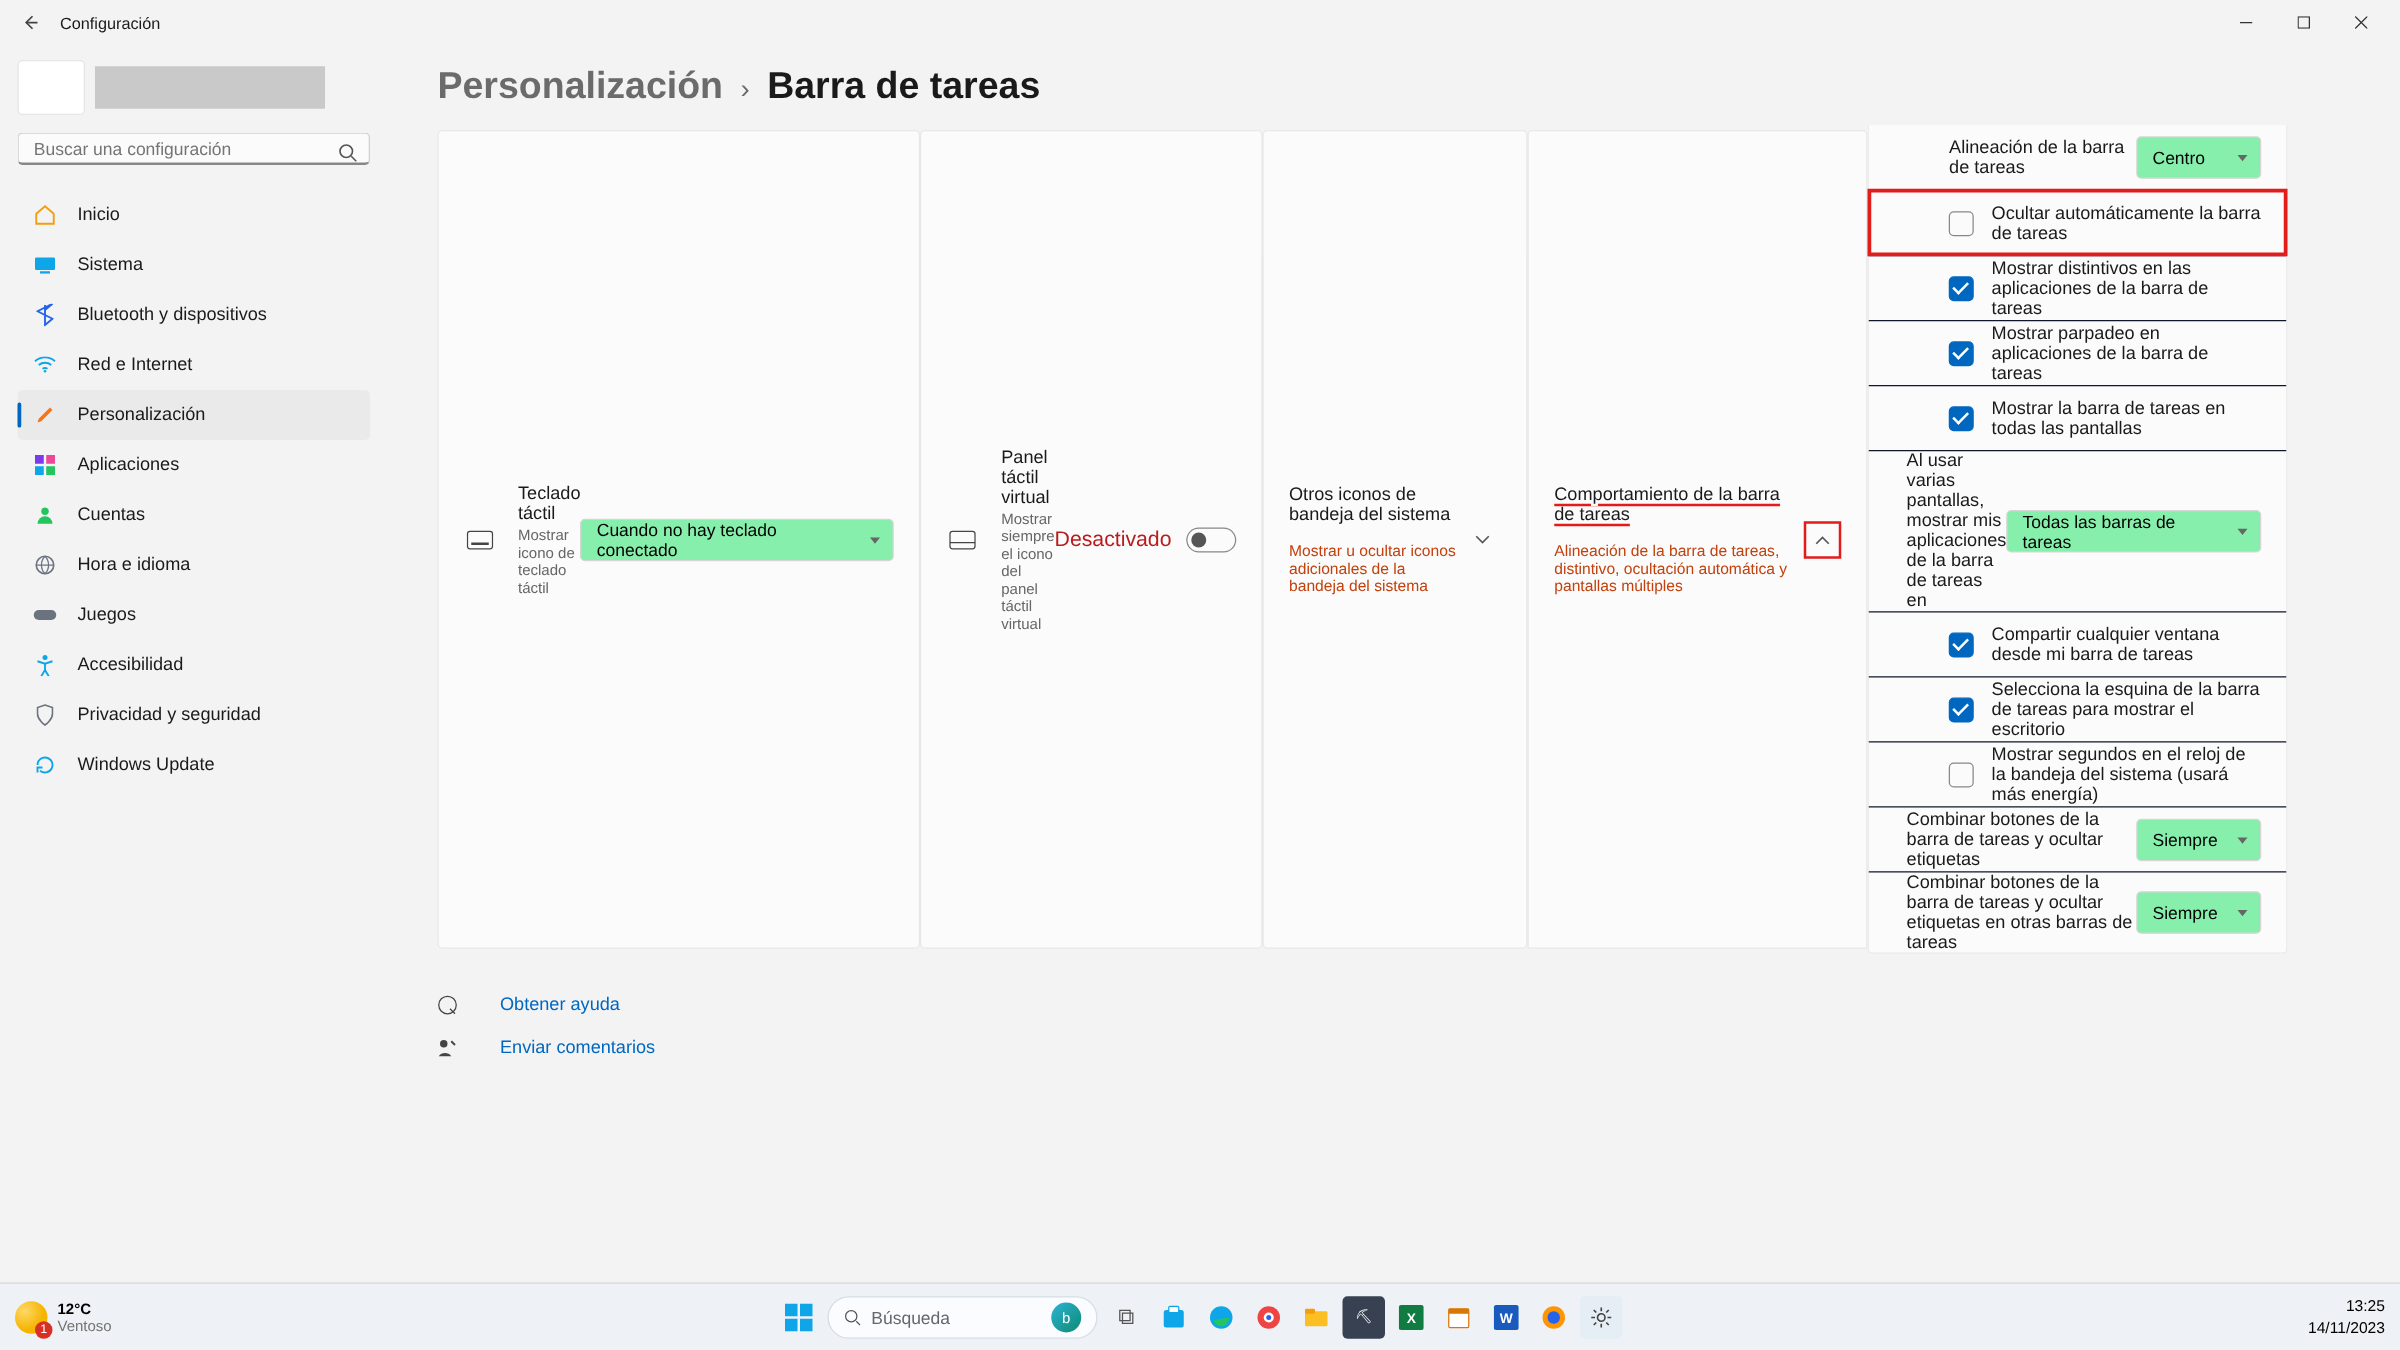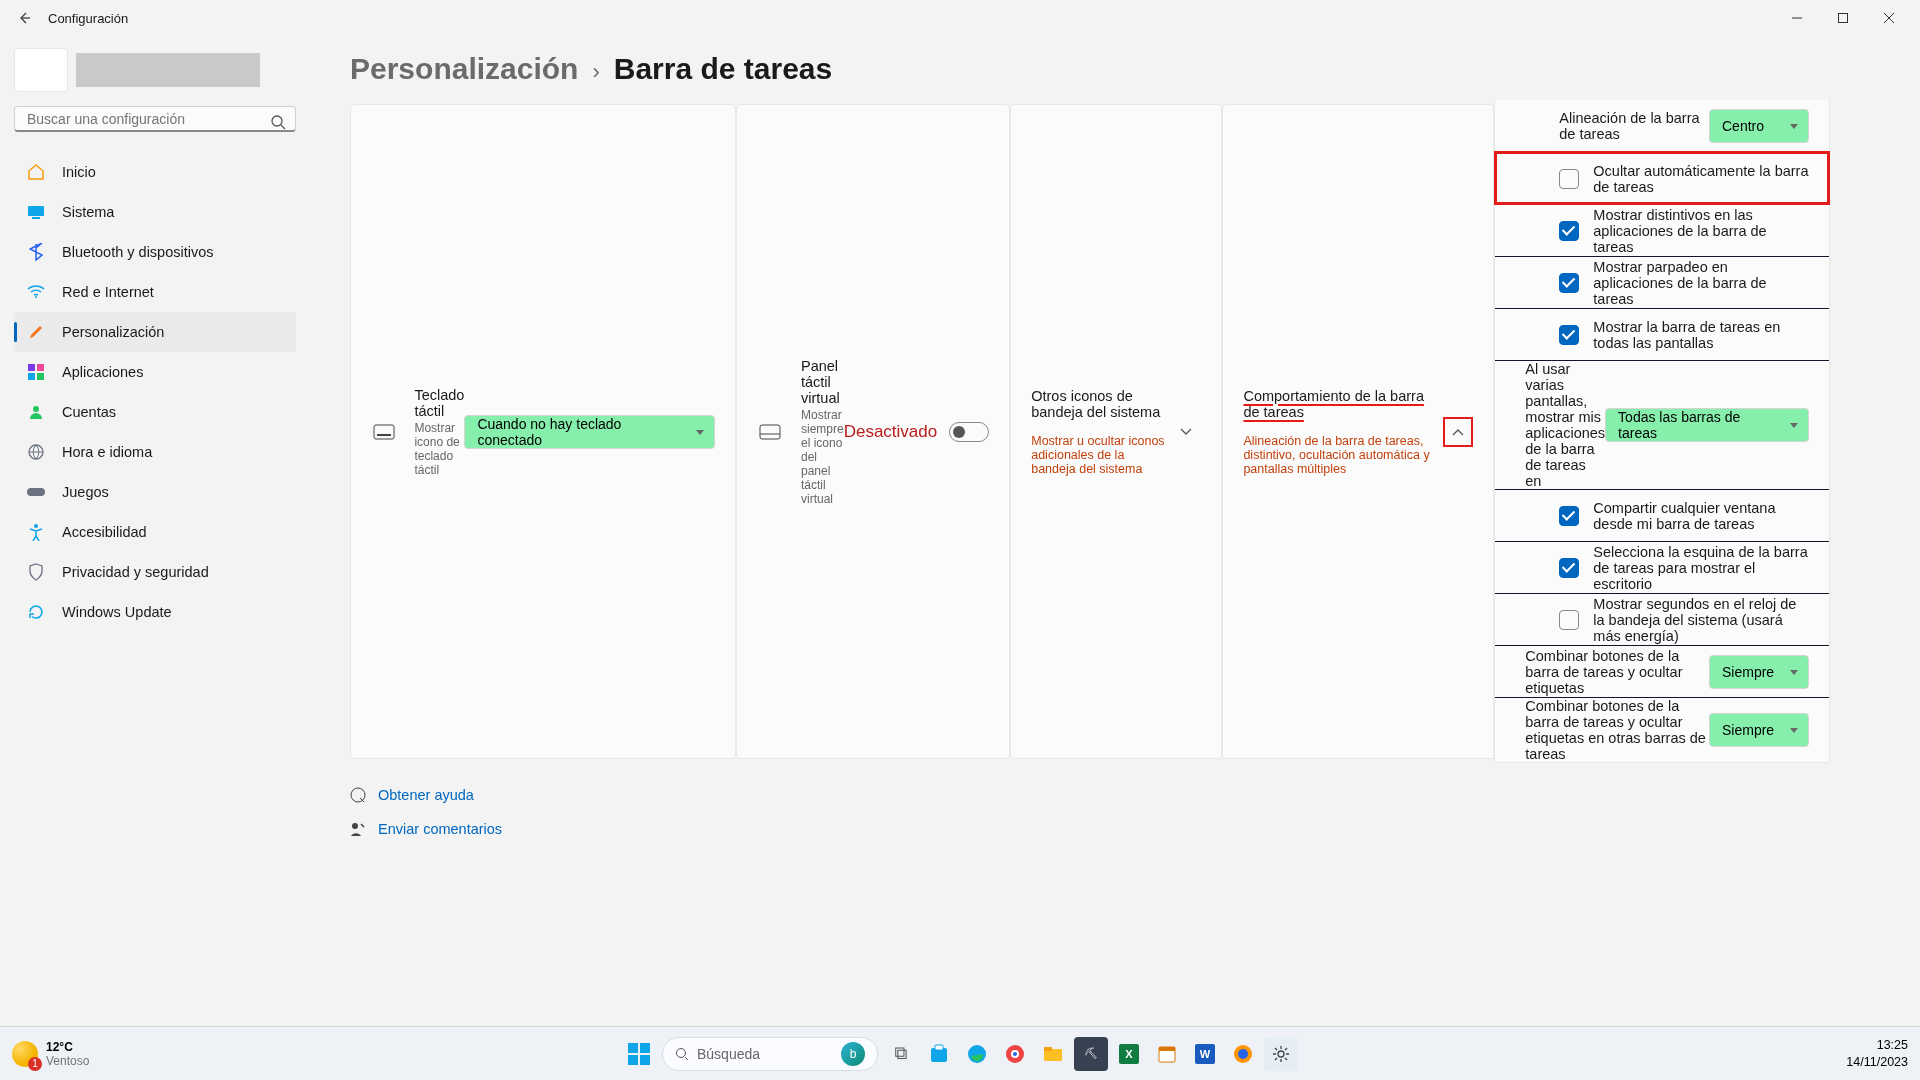--- a/index.html
+++ b/index.html
@@ -60,21 +60,21 @@
 .opt-row { display:flex; align-items:center; min-height:52px; padding:0 20px 0 64px; border-top:1px solid #0f172a; }
 .opt-row:first-child { border-top:none; }
 .opt-row .lbl { flex:1; font-size:14.5px; color:#1a1a1a; }
 .opt-row.hl { outline:3px solid #e21b1b; outline-offset:-2px; }
 
 .cb { width:20px; height:20px; border:1.5px solid #888; border-radius:4px; margin-right:14px; cursor:pointer; position:relative; flex-shrink:0; }
 .cb.on { background:#0067c0; border-color:#0067c0; }
 .cb.on::after { content:""; position:absolute; left:5px; top:1px; width:5px; height:10px; border:solid #fff; border-width:0 2px 2px 0; transform:rotate(45deg); }
 
 .links { margin-top:24px; }
-.link-row { display:flex; gap:10px; height:34px; font-size:14.5px; }
+.link-row { display:flex; align-items:center; gap:32px; height:34px; font-size:14.5px; }
 .link-row .li { width:18px; color:#444; }
 .link-row a { color:#0067c0; text-decoration:none; cursor:pointer; }
 
 
 .taskbar { position:absolute; bottom:0; left:0; right:0; height:54px; background:#eef2f6; border-top:1px solid #d6d6d6; display:flex; align-items:center; padding:0 12px; }
 .weather { display:flex; align-items:center; gap:8px; font-size:12px; }
 .weather .wi { width:26px; height:26px; background:radial-gradient(circle at 30% 30%,#ffd966,#f4b400 60%); border-radius:50%; position:relative; }
 .weather .wi::after{content:"1";position:absolute;right:-4px;bottom:-4px;background:#d93025;color:#fff;border-radius:50%;width:14px;height:14px;font-size:10px;display:flex;align-items:center;justify-content:center;}
 .tb-center { position:absolute; left:50%; transform:translateX(-50%); display:flex; align-items:center; gap:6px; }
 .start { width:34px; height:34px; display:grid; grid-template-columns:1fr 1fr; grid-template-rows:1fr 1fr; gap:2px; padding:6px; }

